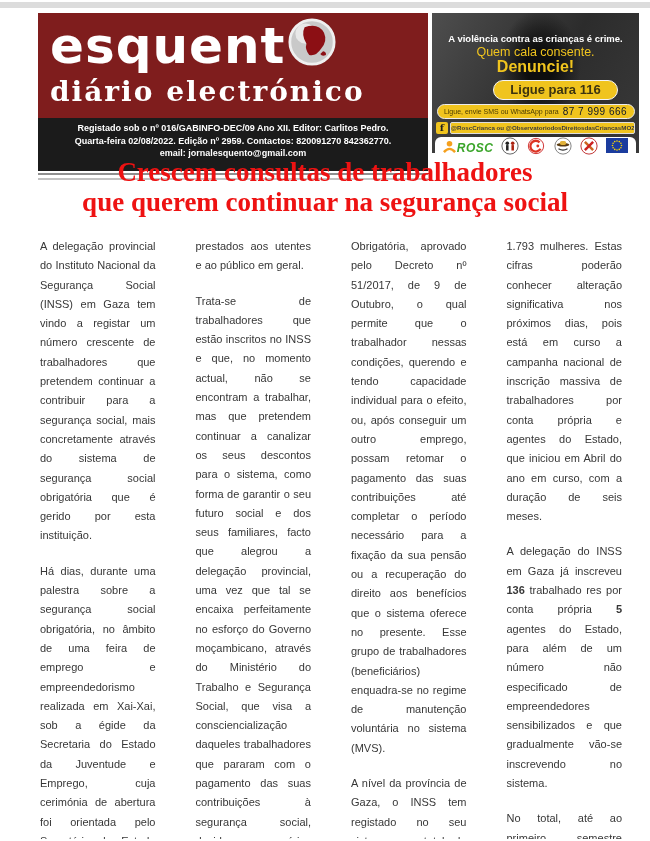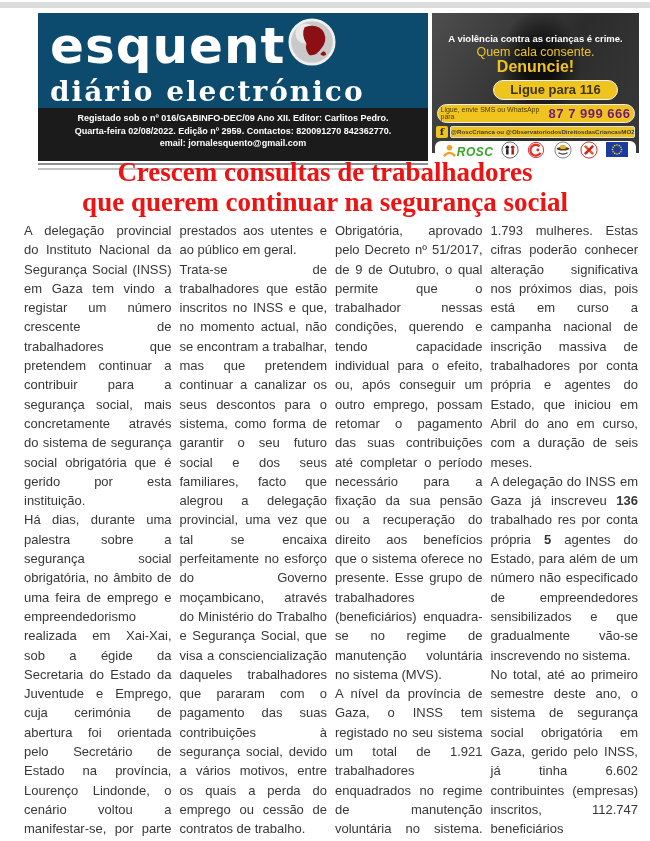--- a/index.html
+++ b/index.html
@@ -4,21 +4,21 @@
 <style>
   html,body { margin:0; padding:0; }
   body {
     width:650px; height:841px; position:relative; background:#ffffff;
     font-family:"Liberation Sans", sans-serif; overflow:hidden;
   }
   .top-strip { position:absolute; left:0; top:2px; width:650px; height:6px; background:#dcdcdc; }
 
   
   .masthead { position:absolute; left:38px; top:13px; width:390px; }
-  .mast-red { background:#0c4a6e; padding:5px 8px 2px 12px; }
+  .mast-red { background:#7f1d1d; padding:5px 8px 12px 12px; }
   .mast-title { color:#fff; font-family:"DejaVu Sans", sans-serif; font-weight:800;
     font-size:50px; line-height:1.02; letter-spacing:1px; display:flex; align-items:center; }
   .globe { margin-left:3px; flex:0 0 auto; }
   .mast-sub { color:#fff; font-family:"DejaVu Serif", serif; font-weight:700;
     font-size:28px; line-height:1.05; letter-spacing:2px; margin-top:2px; white-space:nowrap; }
   .mast-info { background:#1b1b1b; color:#fff; font-size:9px; font-weight:700;
     text-align:center; padding:4px 2px 11px; line-height:12.5px; }
   .mast-rule { height:3px; border-top:2px solid #8f8f8f; border-bottom:2px solid #c2c2c2; margin-top:2px; }
 
   
@@ -28,41 +28,41 @@
       linear-gradient(120deg,#4e4e4e,#2c2c2c 55%,#393939);
     display:flex; flex-direction:column; align-items:center; padding:20px 4px 3px; }
   .bn1 { color:#ffffff; font-size:9.5px; font-weight:700; white-space:nowrap; }
   .bn2 { color:#f0c41e; font-size:12.5px; margin-top:1px; }
   .bn3 { color:#f0c41e; font-size:16px; font-weight:800; line-height:1.05; }
   .bn-pill { margin-top:4px; background:#f0c41e; color:#3d3410; font-size:13px; font-weight:700;
     padding:1px 16px 2px; border-radius:10px; border:1px solid #f4f4f4;margin-left:40px; }
   .bn-sms { margin-top:4px; width:198px; box-sizing:border-box; background:#f0c41e; border-radius:10px;
     border:1px solid #ececec; display:flex; align-items:center; justify-content:center; gap:4px; padding:1px 3px; }
   .bn-sms-pre { font-size:7px; color:#4a3b00; }
-  .bn-sms-num { font-size:13px; font-weight:700; color:#701a75; letter-spacing:.5px; white-space:nowrap; }
+  .bn-sms-num { font-size:10px; font-weight:400; color:#0f172a; letter-spacing:.5px; white-space:nowrap; }
   .bn-fb { margin-top:3px; width:199px; display:flex; gap:2px; align-items:center; }
   .fb-icon { width:12px; height:12px; background:#f0c41e; color:#1f1f1f; font-weight:800; font-size:10px;
     text-align:center; line-height:12px; border-radius:2px; font-family:"DejaVu Serif", serif; flex:0 0 auto; }
   .fb-bar { flex:1; background:#f0c41e; border:1px solid #dddddd; border-radius:2px; font-size:6.2px;
     color:#3a3a3a; text-align:center; padding:1.5px 0; font-weight:700; white-space:nowrap; overflow:hidden; }
   .bn-logos { margin-top:3px; width:201px; background:#ffffff; border-radius:6px; display:flex;
     align-items:center; justify-content:space-evenly; height:25px; }
   .rosc { display:flex; align-items:flex-end; gap:1px; }
   .rosc-text { color:#3aa52a; font-weight:800; font-style:italic; font-size:12px; letter-spacing:.5px; }
 
   
   .headline { position:absolute; left:12px; top:157px; width:626px; text-align:center;
     color:#ee1212; font-family:"Liberation Serif", serif; font-weight:700;
     font-size:27px; line-height:30px; }
 
   
   .columns { position:absolute; left:24px; top:221px; width:614px; height:618px;
     display:flex; gap:8px; overflow:hidden; }
   .col { flex:1 1 0; min-width:0; }
-  .col p { margin:0; font-size:13px; line-height:19.3px; color:#373737; text-align:justify; }
+  .col p { margin:16px; font-size:11px; line-height:19.3px; color:#373737; text-align:justify; }
   .col .b { font-weight:700; }
 </style>
 </head>
 <body>
 
 <div class="top-strip"></div>
 
 <div class="masthead">
   <div class="mast-red">
     <div class="mast-title">

